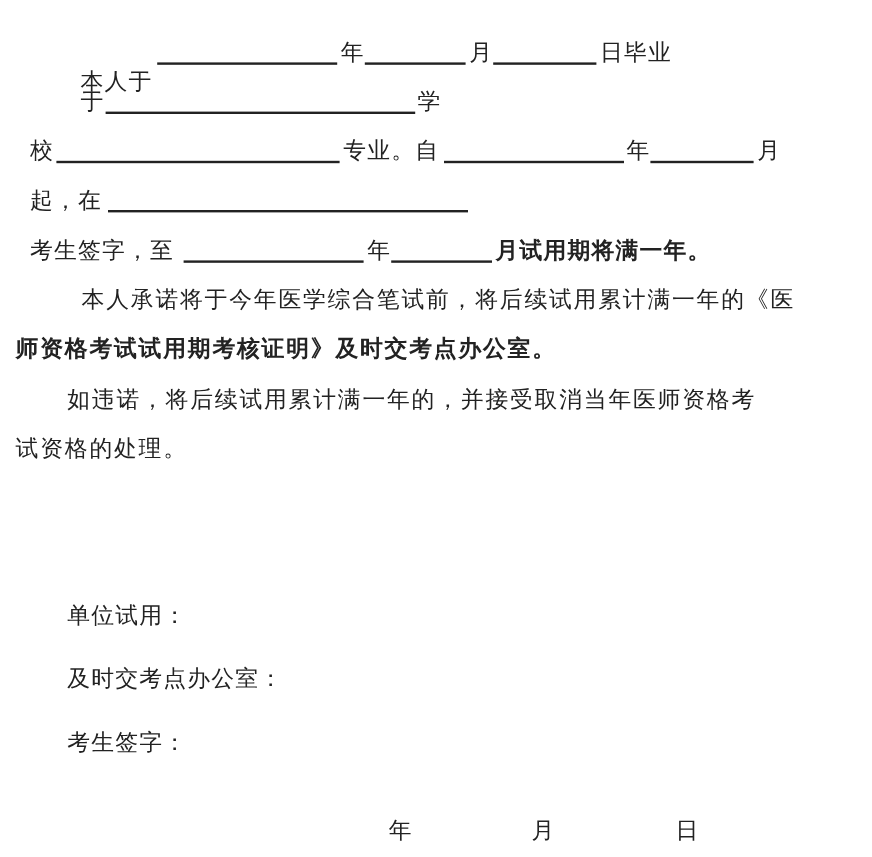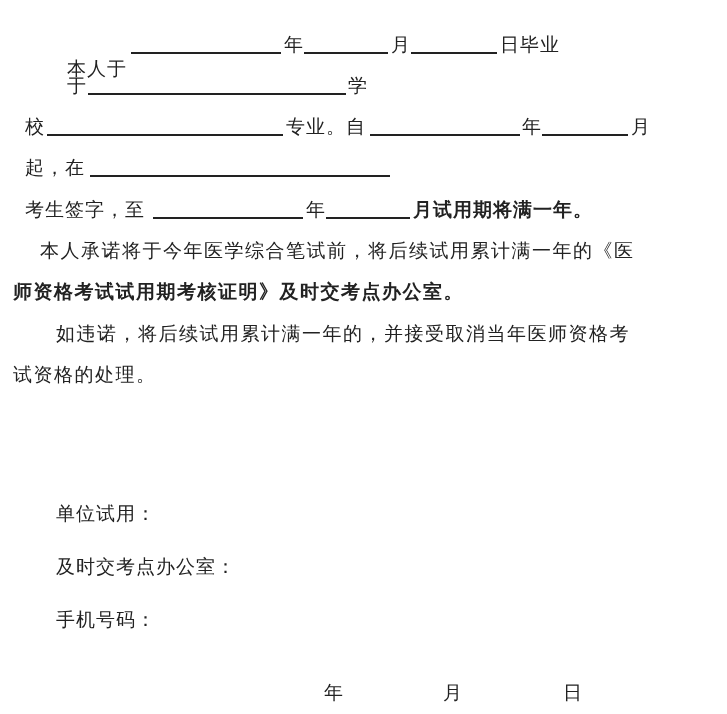--- a/index.html
+++ b/index.html
@@ -58,27 +58,27 @@
 
   <span class="t" style="left:25px; top:155px;">起，在</span>
   <span class="u blank-field" style="left:90px; top:175px; width:300px;"></span>
 
   <span class="t" style="left:25px; top:197px;">考生签字，至</span>
   <span class="u blank-field" style="left:153px; top:217px; width:150px;"></span>
   <span class="t" style="left:306px; top:197px;">年</span>
   <span class="u blank-field" style="left:326px; top:217px; width:84px;"></span>
   <span class="t" style="left:413px; top:197px;font-weight:bold;">月试用期将满一年。</span>
 
-  <span class="t" style="left:40px; top:238px; letter-spacing:1.5px;">本人承诺将于今年医学综合笔试前，将后续试用累计满一年的《医</span>
+  <span class="t" style="left:68px; top:238px; letter-spacing:1.5px;">本人承诺将于今年医学综合笔试前，将后续试用累计满一年的《医</span>
   <span class="t" style="left:13px; top:279px; letter-spacing:1.5px;font-weight:bold;">师资格考试试用期考核证明》及时交考点办公室。</span>
 
   <span class="t" style="left:56px; top:321px; letter-spacing:1.5px;">如违诺，将后续试用累计满一年的，并接受取消当年医师资格考</span>
   <span class="t" style="left:13px; top:362px; letter-spacing:1.5px;">试资格的处理。</span>
 
   <span class="t" style="left:56px; top:501px;">单位试用：</span>
   <span class="t" style="left:56px; top:554px;">及时交考点办公室：</span>
-  <span class="t" style="left:56px; top:607px;">手机号码：</span>
+  <span class="t" style="left:56px; top:607px;">考生签字：</span>
 
   <span class="t" style="left:324px; top:680px;">年</span>
   <span class="t" style="left:443px; top:680px;">月</span>
   <span class="t" style="left:563px; top:680px;">日</span>
 
 </div>
 
 </body></html>

